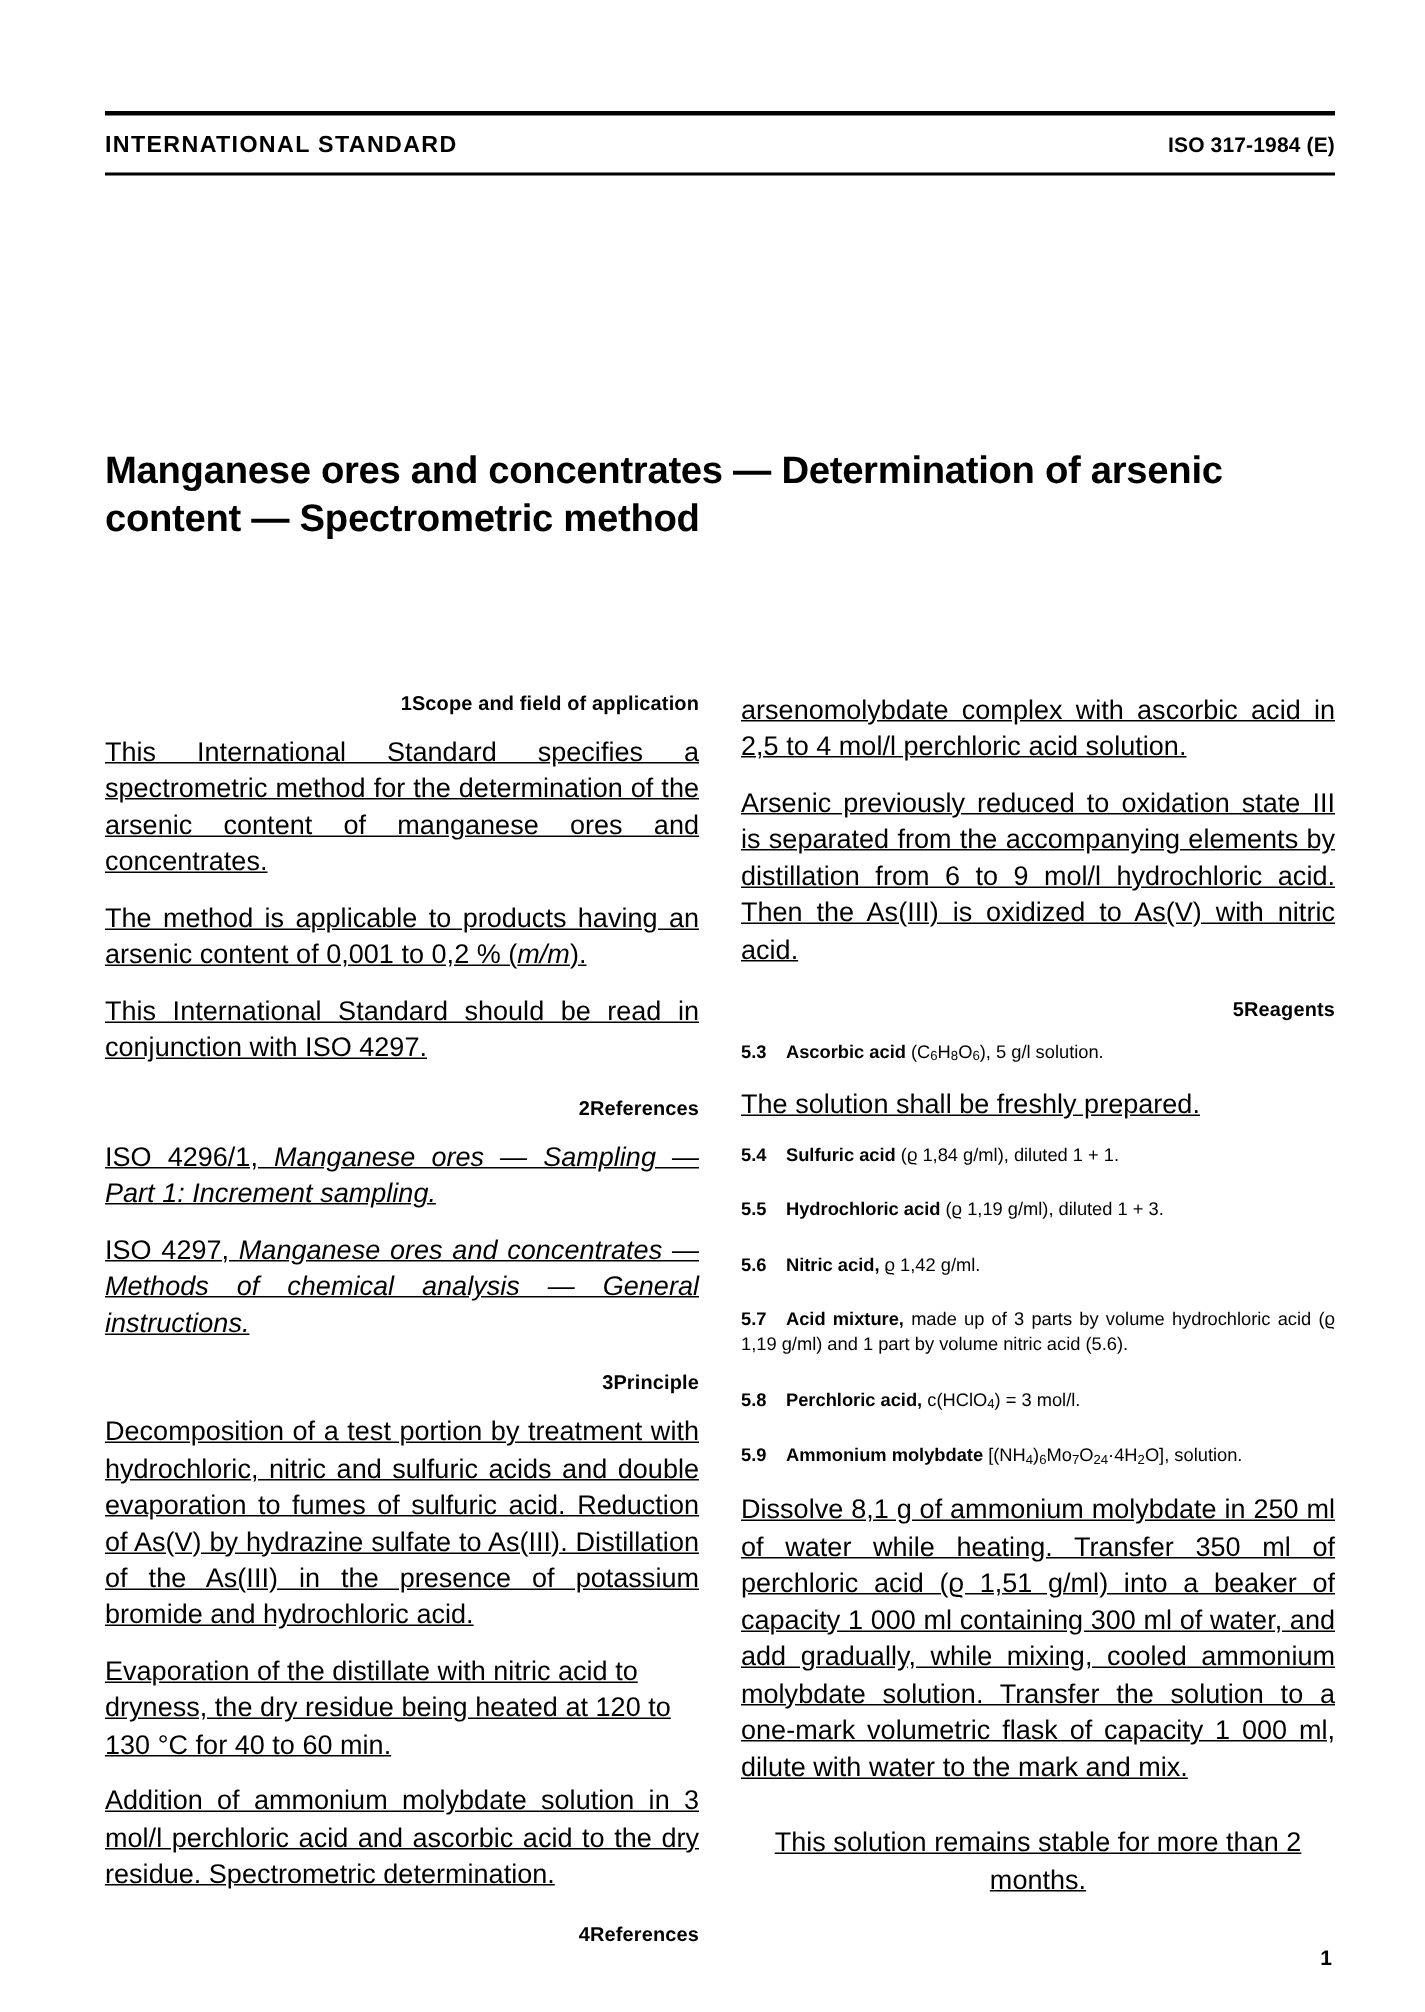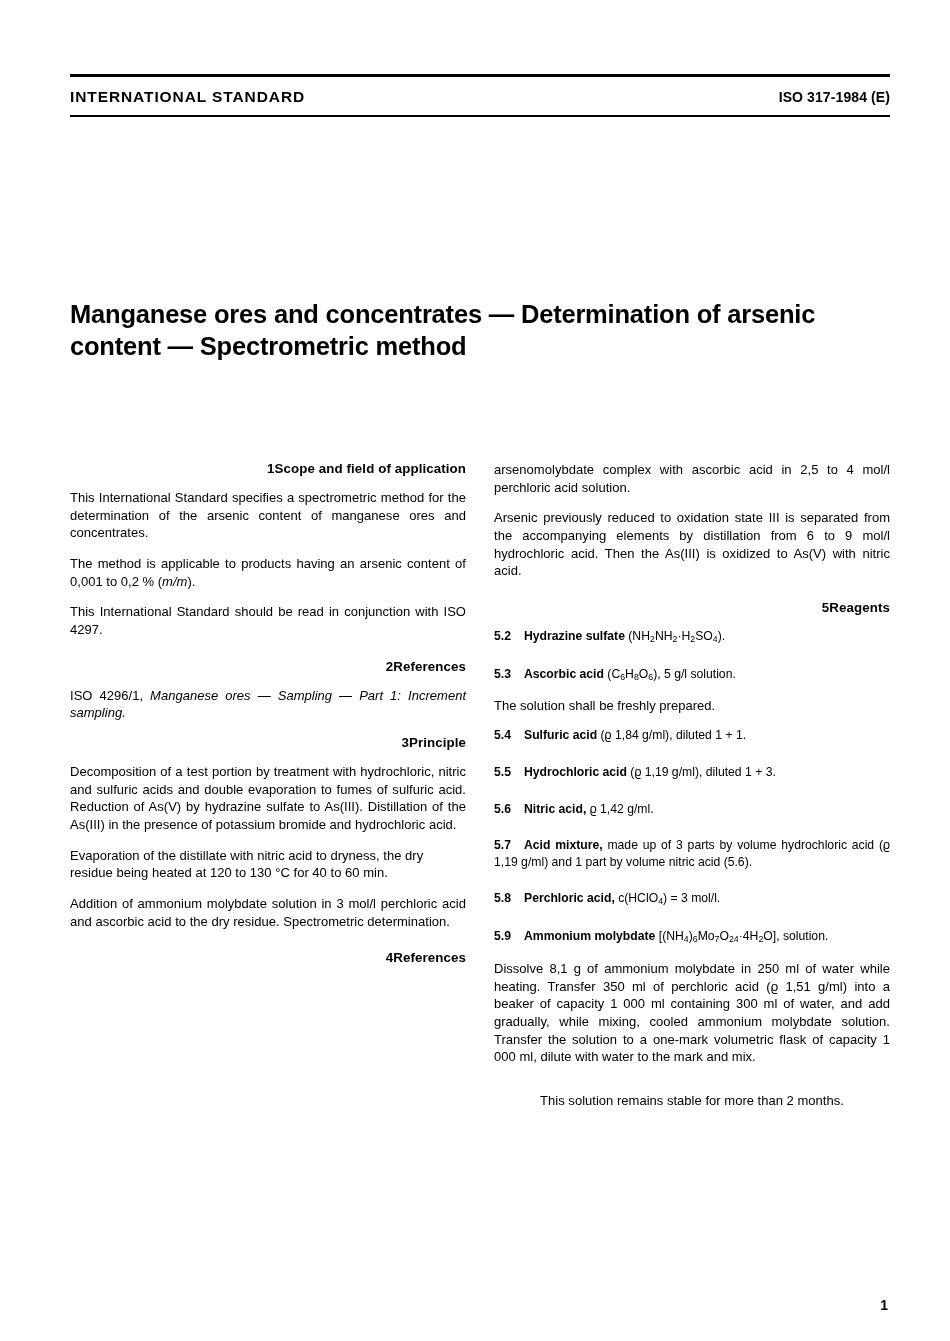--- a/index.html
+++ b/index.html
@@ -92,25 +92,26 @@
     min-width: 24px;
   }
   .sec-spacer-top {
     margin-top: 30px;
   }
   .sec-spacer-top-lg {
     margin-top: 38px;
   }
 
   p.body {
-    font-size: 13px;
+    font-size: 18px;
     line-height: 1.36;
     margin: 0 0 13px 0;
     text-align: justify;
     letter-spacing: 0.02px;
+    text-decoration: underline;
   }
   p.body.last {
     margin-bottom: 0;
     text-align: center;
   }
   p.body.gap {
     margin-bottom: 20px;
   }
   p.ragged {
     text-align: left;
@@ -172,20 +173,21 @@
         <span class="num">1</span><span>Scope and field of application</span>
       </h2>
       <p class="body">This International Standard specifies a spectrometric method for the determination of the arsenic content of manganese ores and concentrates.</p>
       <p class="body"><span>The method is applicable to products having an arsenic content of 0,001 to 0,2 % (</span><span class="ital">m/m</span><span>).</span></p>
       <p class="body gap">This International Standard should be read in conjunction with ISO 4297.</p>
 
       <h2 class="sec sec-spacer-top">
         <span class="num">2</span><span>References</span>
       </h2>
       <p class="body"><span>ISO 4296/1, </span><span class="ital">Manganese ores — Sampling — Part 1: Increment sampling.</span></p>
+      <p class="body gap"><span>ISO 4297, </span><span class="ital">Manganese ores and concentrates — Methods of chemical analysis — General instructions.</span></p>
 
       <h2 class="sec sec-spacer-top">
         <span class="num">3</span><span>Principle</span>
       </h2>
       <p class="body">Decomposition of a test portion by treatment with hydrochloric, nitric and sulfuric acids and double evaporation to fumes of sulfuric acid. Reduction of As(V) by hydrazine sulfate to As(III). Distillation of the As(III) in the presence of potassium bromide and hydrochloric acid.</p>
       <p class="body ragged">Evaporation of the distillate with nitric acid to dryness, the dry residue being heated at 120 to 130 °C for 40 to 60 min.</p>
       <p class="body gap">Addition of ammonium molybdate solution in 3 mol/l perchloric acid and ascorbic acid to the dry residue. Spectrometric determination.</p>
 
       <h2 class="sec sec-spacer-top-lg">
         <span class="num">4</span><span>References</span>
@@ -196,21 +198,20 @@
     <div class="col">
 
       <p class="body">arsenomolybdate complex with ascorbic acid in 2,5 to 4 mol/l perchloric acid solution.</p>
       <p class="body gap">Arsenic previously reduced to oxidation state III is separated from the accompanying elements by distillation from 6 to 9 mol/l hydrochloric acid. Then the As(III) is oxidized to As(V) with nitric acid.</p>
 
       <h2 class="sec sec-spacer-top">
         <span class="num">5</span><span>Reagents</span>
       </h2>
 
 
-      <p class="reagent"><span class="rnum">5.2</span><span class="rname">Hydrazine sulfate</span><span> (NH<sub>2</sub>NH<sub>2</sub>·H<sub>2</sub>SO<sub>4</sub>).</span></p>
 
       <p class="reagent" style="margin-bottom:13px"><span class="rnum">5.3</span><span class="rname">Ascorbic acid</span><span> (C<sub>6</sub>H<sub>8</sub>O<sub>6</sub>), 5 g/l solution.</span></p>
 
       <p class="body" style="">The solution shall be freshly prepared.</p>
 
       <p class="reagent"><span class="rnum">5.4</span><span class="rname">Sulfuric acid</span><span> (ϱ 1,84 g/ml), diluted 1 + 1.</span></p>
 
       <p class="reagent"><span class="rnum">5.5</span><span class="rname">Hydrochloric acid</span><span> (ϱ 1,19 g/ml), diluted 1 + 3.</span></p>
 
       <p class="reagent"><span class="rnum">5.6</span><span class="rname">Nitric acid,</span><span> ϱ 1,42 g/ml.</span></p>

